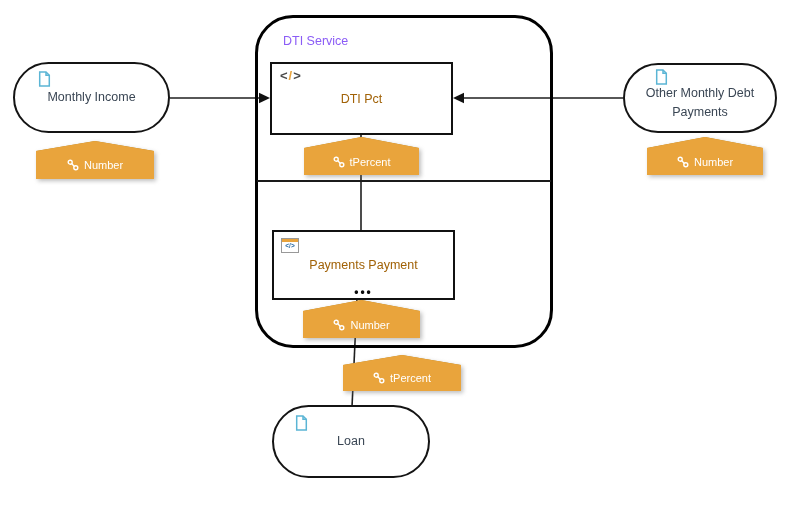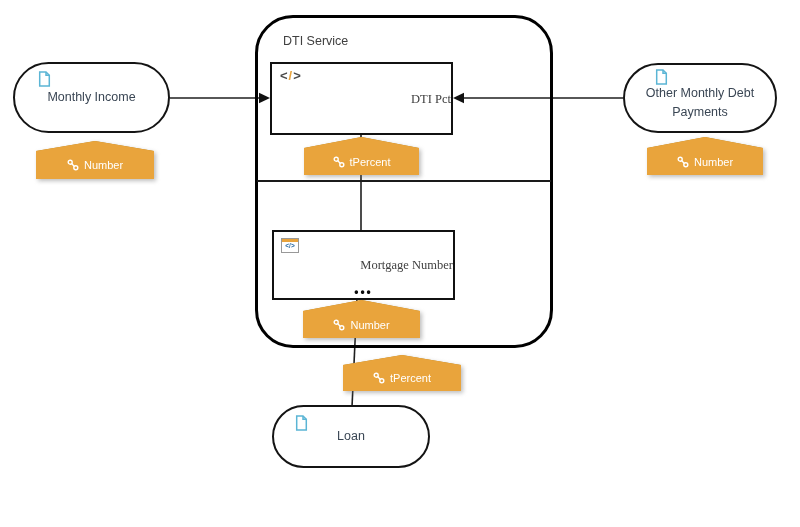--- a/index.html
+++ b/index.html
@@ -6,34 +6,34 @@
   body { font-family: "Liberation Sans", sans-serif; background: #fff; }
   .canvas { position: relative; width: 800px; height: 527px; background: #fff; overflow: hidden; }
 
   
   .service-container {
     position: absolute; left: 255px; top: 15px; width: 298px; height: 333px;
     border: 3.5px solid #000; border-radius: 38px; background: transparent;
   }
   .service-label {
     position: absolute; left: 25px; top: 16px;
-    font-size: 12.5px; color: #404040;
+    font-size: 12.5px; color: #8b5cf6;
   }
   .service-divider {
     position: absolute; left: 257px; top: 180px; width: 294px; height: 2px;
     background: #1a1a1a;
   }
 
   
   .decision-box {
     position: absolute; background: #fff; border: 2px solid #111;
   }
   .decision-label {
     position: absolute; left: 0; right: 0; top: 50%; transform: translateY(-50%);
-    text-align: right; font-size: 12.5px; color: #404040; font-family: Liberation Serif, serif;
+    text-align: center; font-size: 12.5px; color: #a16207;
   }
   .code-icon { position: absolute; left: 8px; top: 4px; font-size: 13px; font-weight: bold; letter-spacing: 1px; }
   .code-icon .bracket { color: #4a4a4a; }
   .code-icon .slash { color: #E8A33C; }
 
   .bkm-icon {
     position: absolute; left: 7px; top: 6px; width: 18px; height: 15px;
     border: 1px solid #999; background: #fff; overflow: hidden;
   }
   .bkm-icon .bar-dark { height: 2px; background: #6e6e6e; }
@@ -92,21 +92,21 @@
 
   <div class="decision-box" style="left:270px; top:62px; width:183px; height:73px;">
     <span class="code-icon"><span class="bracket">&lt;</span><span class="slash">/</span><span class="bracket">&gt;</span></span>
     <div class="decision-label">DTI Pct</div>
   </div>
 
   <div class="decision-box" style="left:272px; top:230px; width:183px; height:70px;">
     <span class="bkm-icon">
       <span class="bar-dark"></span><span class="bar-orange" style="display:block;"></span><span class="bkm-code">&lt;/&gt;</span>
     </span>
-    <div class="decision-label">Mortgage Number</div>
+    <div class="decision-label">Payments Payment</div>
     <div class="more-dots">•••</div>
   </div>
 
   <div class="stadium" style="left:623px; top:63px; width:154px; height:70px;">
     <svg class="doc-icon" style="left:30px; top:4px;" width="13" height="16" viewBox="0 0 13 16">
       <path d="M1.7 1 H8 L11.3 4.3 V15 H1.7 Z" fill="#fff" stroke="#5BB5D5" stroke-width="1.5"></path>
       <path d="M8 1 V4.3 H11.3" fill="none" stroke="#5BB5D5" stroke-width="1.5"></path>
     </svg>
     <div class="stadium-label" style="padding-top:10px;">
       <span>Other Monthly Debt</span><br>
@@ -115,21 +115,21 @@
   </div>
 
   <div class="stadium" style="left:13px; top:62px; width:157px; height:71px;">
     <svg class="doc-icon" style="left:23px; top:7px;" width="13" height="16" viewBox="0 0 13 16">
       <path d="M1.7 1 H8 L11.3 4.3 V15 H1.7 Z" fill="#fff" stroke="#5BB5D5" stroke-width="1.5"></path>
       <path d="M8 1 V4.3 H11.3" fill="none" stroke="#5BB5D5" stroke-width="1.5"></path>
     </svg>
     <div class="stadium-label">Monthly Income</div>
   </div>
 
-  <div class="stadium" style="left:272px; top:405px; width:158px; height:63px;">
+  <div class="stadium" style="left:272px; top:405px; width:158px; height:73px;">
     <svg class="doc-icon" style="left:21px; top:8px;" width="13" height="16" viewBox="0 0 13 16">
       <path d="M1.7 1 H8 L11.3 4.3 V15 H1.7 Z" fill="#fff" stroke="#5BB5D5" stroke-width="1.5"></path>
       <path d="M8 1 V4.3 H11.3" fill="none" stroke="#5BB5D5" stroke-width="1.5"></path>
     </svg>
     <div class="stadium-label">Loan</div>
   </div>
 
   <div class="badge" style="left:36px; top:141px; width:118px; height:38px; --peak:10px;">
     <div class="shape"></div>
     <div class="content">

